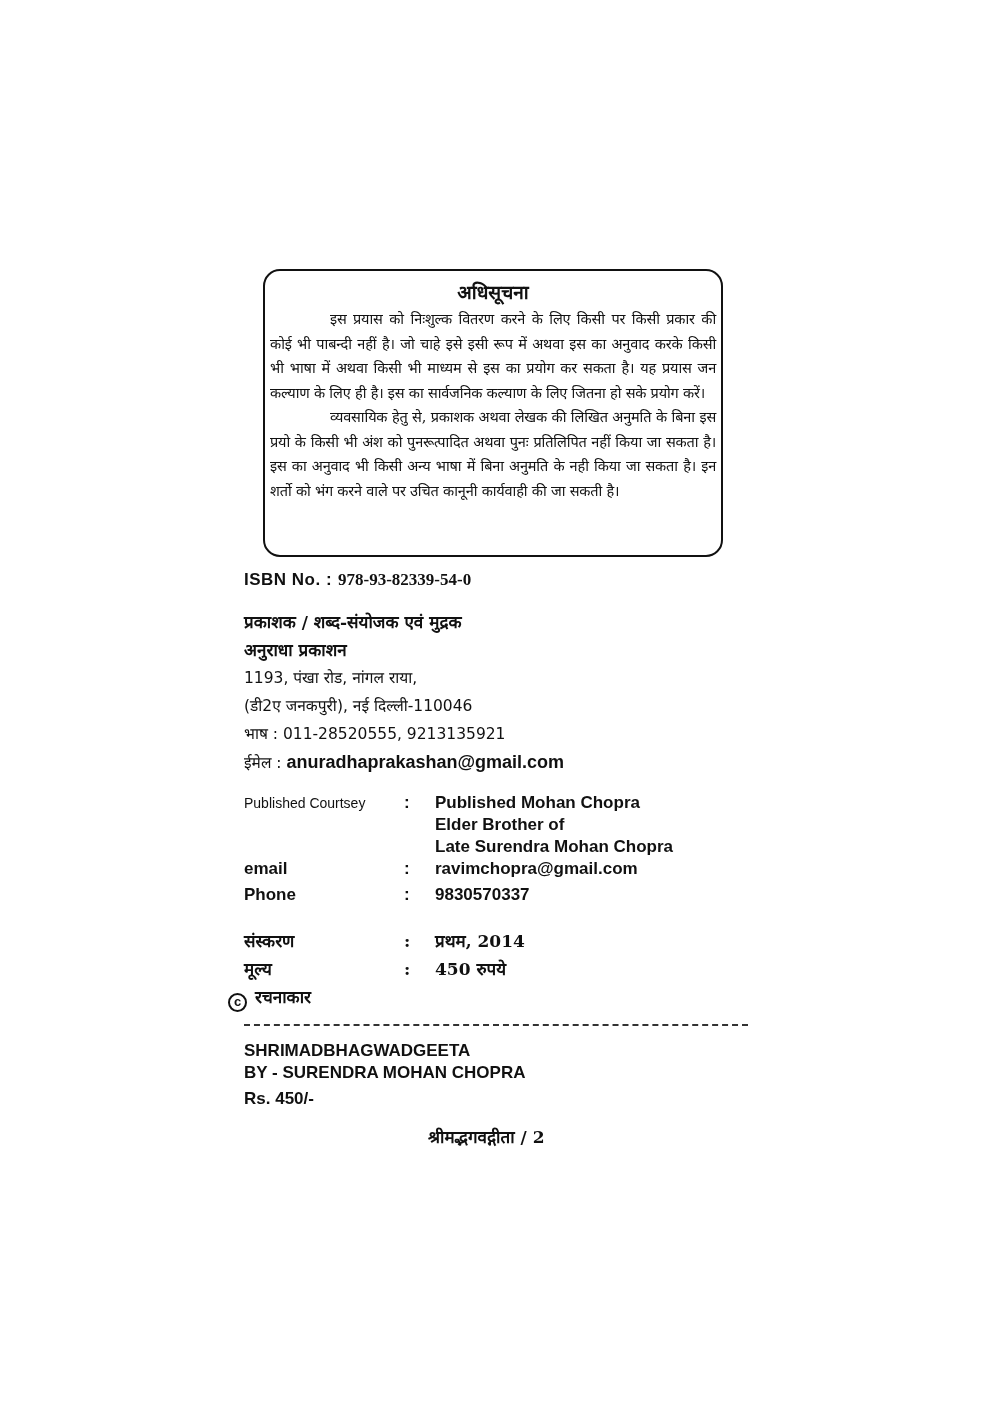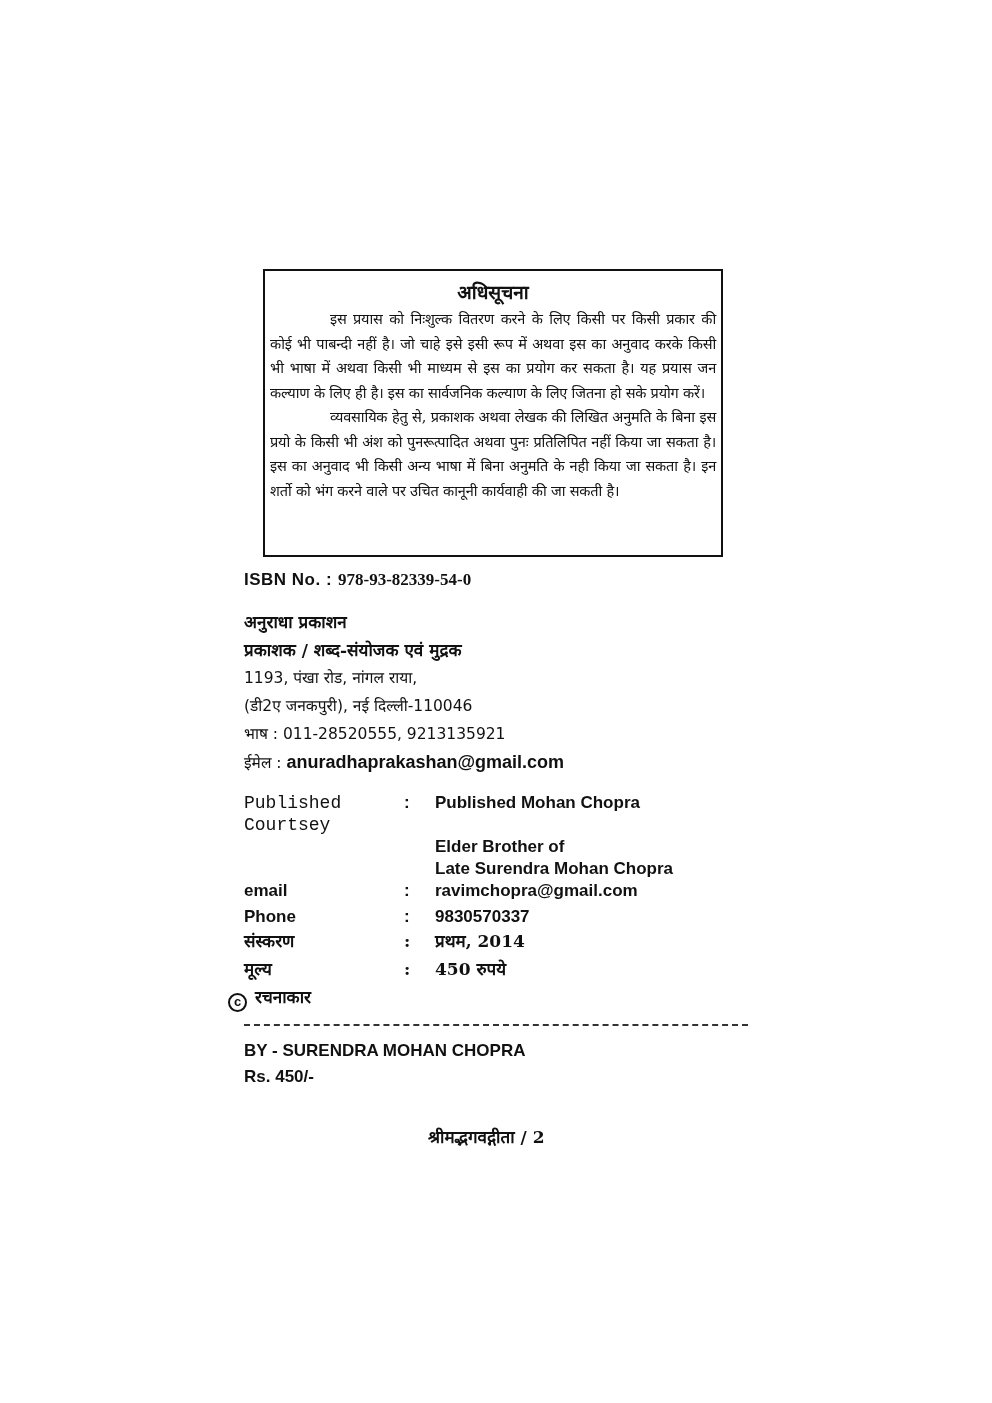--- a/index.html
+++ b/index.html
@@ -15,21 +15,21 @@
       font-family: "DejaVu Serif", "Liberation Serif", serif;
       overflow: hidden;
     }
     .notice-box {
       position: absolute;
       left: 263px;
       top: 269px;
       width: 460px;
       height: 288px;
       border: 2px solid #111;
-      border-radius: 0;
+      border-radius: 17px;
       box-sizing: border-box;
       padding: 10px 5px 0 5px;
     }
     .notice-title {
       text-align: center;
       font-size: 19px;
       font-weight: bold;
       margin: 0 0 4px 0;
       line-height: 22px;
     }
@@ -93,23 +93,23 @@
       vertical-align: top;
       line-height: 22px;
     }
     .info-table td.lbl {
       width: 160px;
     }
     .info-table td.colon {
       width: 31px;
     }
     .info-table .lbl-light {
-      font-family: Liberation Mono, monospace;
+      font-family: Liberation Sans, sans-serif;
       font-weight: normal;
-      font-size: 18px;
+      font-size: 14px;
       letter-spacing: 0;
     }
     .info-table tr.gap td {
       padding-top: 4px;
     }
     .hindi-table {
       position: absolute;
       left: 244px;
       top: 927px;
       border-collapse: collapse;
@@ -185,22 +185,22 @@
   <p class="notice-para">इस प्रयास को निःशुल्क वितरण करने के लिए किसी पर किसी प्रकार की कोई भी पाबन्दी नहीं है। जो चाहे इसे इसी रूप में अथवा इस का अनुवाद करके किसी भी भाषा में अथवा किसी भी माध्यम से इस का प्रयोग कर सकता है। यह प्रयास जन कल्याण के लिए ही है। इस का सार्वजनिक कल्याण के लिए जितना हो सके प्रयोग करें।</p>
   <p class="notice-para">व्यवसायिक हेतु से, प्रकाशक अथवा लेखक की लिखित अनुमति के बिना इस प्रयो के किसी भी अंश को पुनरूत्पादित अथवा पुनः प्रतिलिपित नहीं किया जा सकता है। इस का अनुवाद भी किसी अन्य भाषा में बिना अनुमति के नही किया जा सकता है। इन शर्तो को भंग करने वाले पर उचित कानूनी कार्यवाही की जा सकती है।</p>
 </div>
 
 <div class="isbn">
   <span class="isbn-label">ISBN No. :</span>
   <span class="isbn-value">978-93-82339-54-0</span>
 </div>
 
 <div class="pub-block">
+  <div class="pub-line bold">प्रकाशक / शब्द-संयोजक एवं मुद्रक</div>
   <div class="pub-line bold">अनुराधा प्रकाशन</div>
-  <div class="pub-line bold">प्रकाशक / शब्द-संयोजक एवं मुद्रक</div>
   <div class="pub-line sans">1193, पंखा रोड, नांगल राया,</div>
   <div class="pub-line sans">(डी2ए जनकपुरी), नई दिल्ली-110046</div>
   <div class="pub-line sans">भाष : 011-28520555, 9213135921</div>
   <div class="pub-line sans">
     <span>ईमेल :</span>
     <span class="pub-email-value">anuradhaprakashan@gmail.com</span>
   </div>
 </div>
 
 <table class="info-table">
@@ -248,17 +248,18 @@
 </tbody>
   </table>
 
 <div class="copyright-line">
   <span class="copyright-symbol">c</span><span>रचनाकार</span>
 </div>
 
 <div class="dashed-rule"></div>
 
 <div class="footer-block">
+  <div class="footer-line">SHRIMADBHAGWADGEETA</div>
   <div class="footer-line">BY - SURENDRA MOHAN CHOPRA</div>
   <div class="footer-line footer-price">Rs. 450/-</div>
 </div>
 
 <div class="page-footer">श्रीमद्भगवद्गीता / 2</div>
 
 </body></html>

